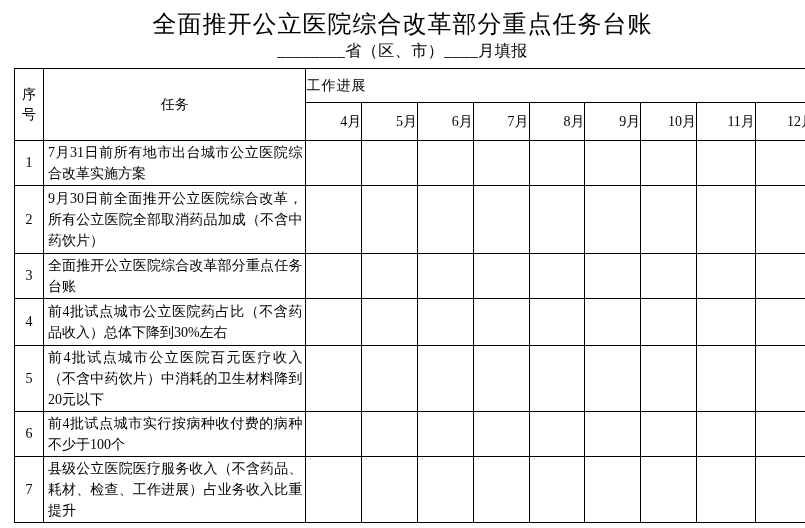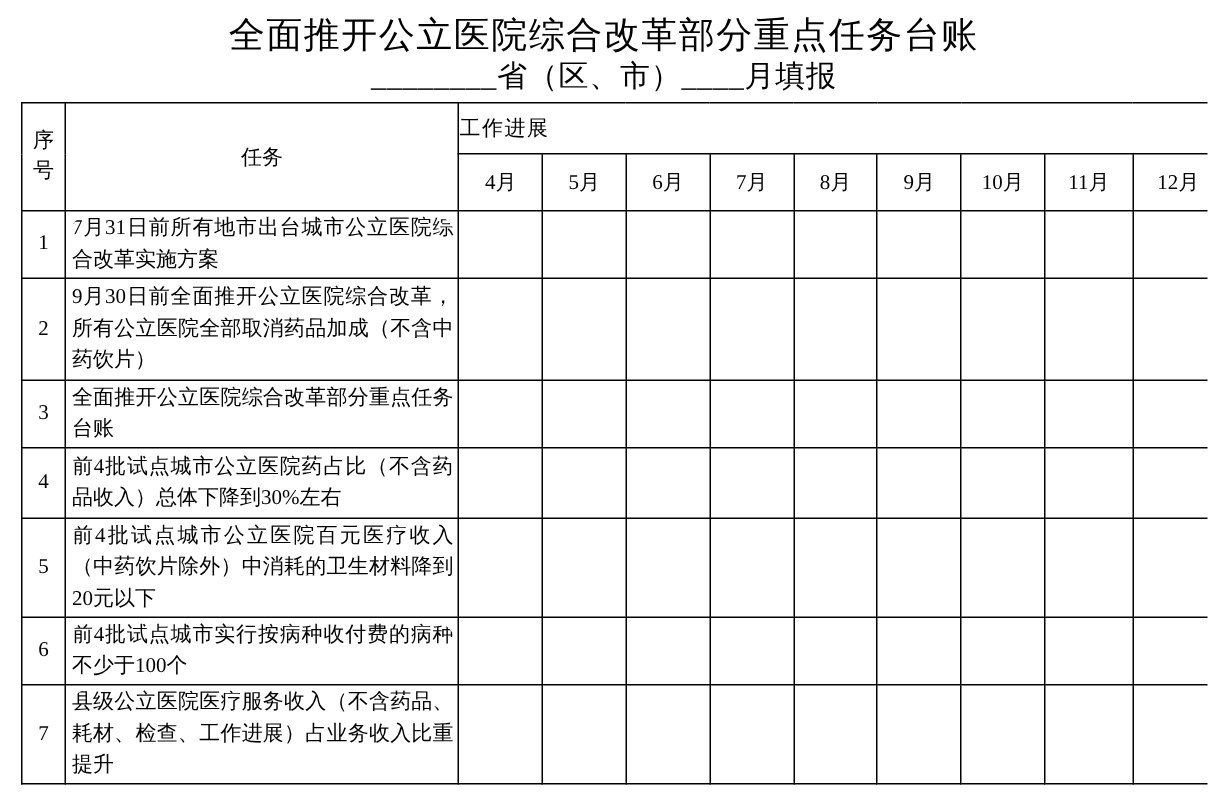--- a/index.html
+++ b/index.html
@@ -17,21 +17,21 @@
   .page-title {
     margin: 9px 0 2px 0;
     text-align: center;
     font-size: 24px;
     font-weight: normal;
     letter-spacing: 1px;
     line-height: 30px;
   }
   .page-subtitle {
     text-align: center;
-    font-size: 20px;
+    font-size: 16px;
     line-height: 20px;
     margin-bottom: 7px;
     letter-spacing: 0.5px;
   }
   table.ledger {
     border-collapse: collapse;
     table-layout: fixed;
     margin-left: 14px;
     width: 802px;
     border: 1.5px solid #000;
@@ -54,31 +54,30 @@
     text-align: center;
     margin-left: 44px;
   }
   th.progress-header {
     height: 33px;
     text-align: left;
     letter-spacing: 1px;
   }
   tr.month-row th {
     height: 37px;
-    text-align: center;
+    text-align: right;
   }
   tbody td.seq {
     text-align: center;
   }
   tbody td.task {
     text-align: justify;
     text-align-last: left;
     padding: 1px 3px 1px 4px;
     line-height: 21px;
-    border-radius: 21px;
   }
   tbody tr:nth-child(1) { height: 44px; }
   tbody tr:nth-child(2) { height: 68px; }
   tbody tr:nth-child(3) { height: 43px; }
   tbody tr:nth-child(4) { height: 47px; }
   tbody tr:nth-child(5) { height: 65px; }
   tbody tr:nth-child(6) { height: 45px; }
   tbody tr:nth-child(7) { height: 59px; }
 </style>
 </head>
@@ -168,21 +167,21 @@
           <td class="progress"></td>
           <td class="progress"></td>
           <td class="progress"></td>
           <td class="progress"></td>
           <td class="progress"></td>
           <td class="progress"></td>
           <td class="progress"></td>
         </tr>
         <tr>
           <td class="seq">5</td>
-          <td class="task">前4批试点城市公立医院百元医疗收入（中药饮片除外）中消耗的卫生材料降到20元以下</td>
+          <td class="task">前4批试点城市公立医院百元医疗收入（不含中药饮片）中消耗的卫生材料降到20元以下</td>
           <td class="progress"></td>
           <td class="progress"></td>
           <td class="progress"></td>
           <td class="progress"></td>
           <td class="progress"></td>
           <td class="progress"></td>
           <td class="progress"></td>
           <td class="progress"></td>
           <td class="progress"></td>
         </tr>

